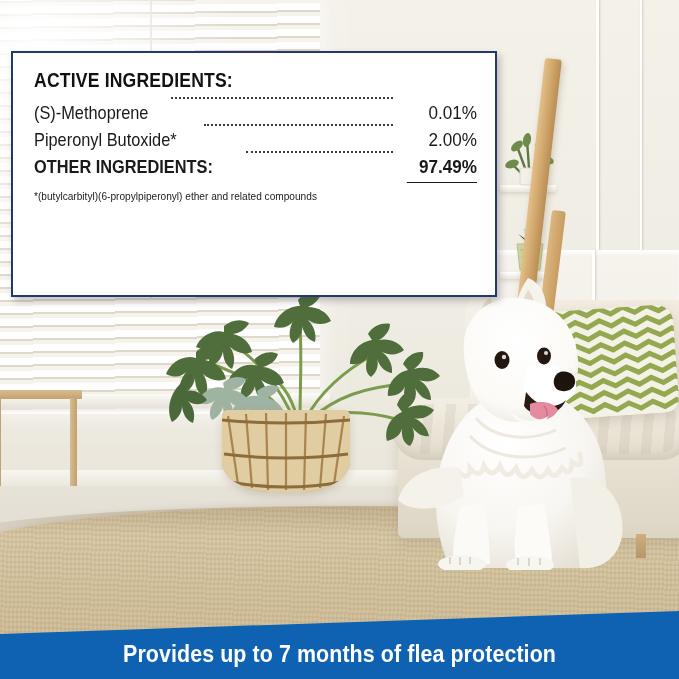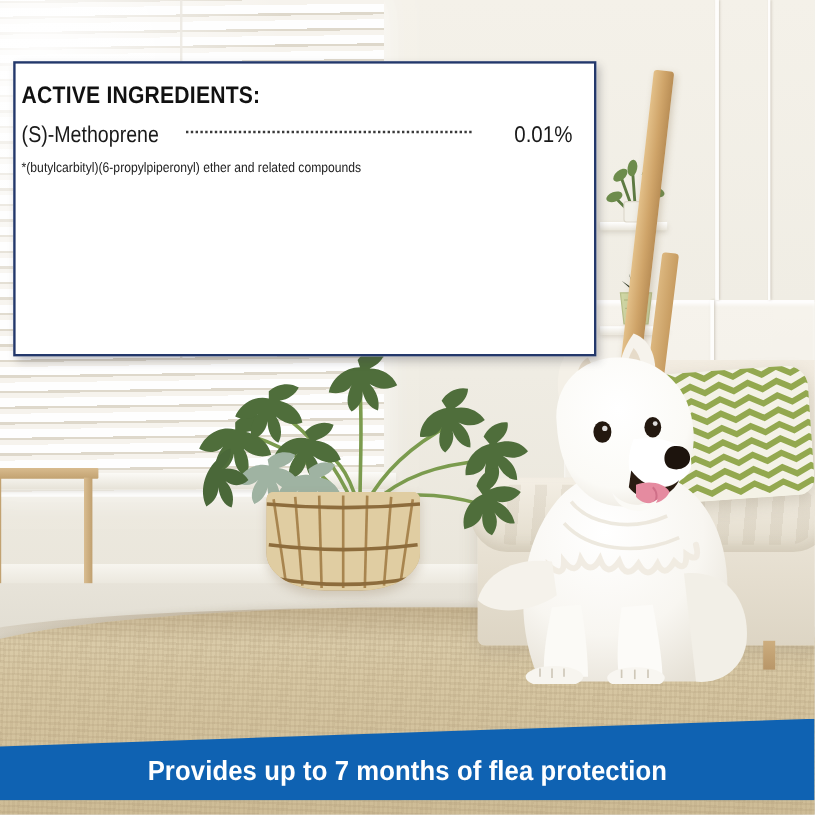--- a/index.html
+++ b/index.html
@@ -224,36 +224,36 @@
 
   
   .ingredient-panel {
     position: absolute;
     left: 11px; top: 51px;
     width: 486px; height: 246px;
     background: #ffffff;
     border: 2px solid #23386b;
     box-sizing: border-box;
     box-shadow: 3px 4px 7px rgba(60,60,70,0.30);
-    padding: 16px 18px 10px 5px;
+    padding: 16px 18px 10px 21px;
   }
   .panel-title {
     font-family: "Liberation Sans Narrow","Liberation Sans", sans-serif;
     font-weight: 700;
     font-size: 20px;
     letter-spacing: 0.2px;
     color: #111111;
     margin: 0 0 8px 0;
     transform: scaleX(0.88);
     transform-origin: left center;
   }
   .rows { margin: 0; }
   .ing-row {
     display: flex;
-    align-items: center;
+    align-items: flex-start;
     font-family: "Liberation Sans Narrow","Liberation Sans", sans-serif;
     font-size: 19px;
     color: #1a1a1a;
     line-height: 1.42;
     white-space: nowrap;
   }
   .ing-row .nm {
     transform: scaleX(0.86);
     transform-origin: left center;
     flex: 0 0 auto;
@@ -286,21 +286,21 @@
     color: #222222;
     margin-top: 7px;
     transform: scaleX(0.88);
     transform-origin: left center;
     white-space: nowrap;
   }
 
   
   .banner {
     position: absolute;
-    left: 0; bottom: 12px; width: 679px; height: 79px;
+    left: 0; bottom: 0; width: 679px; height: 79px;
     background: #0f62b2;
     clip-path: polygon(0 34px, 679px 11px, 679px 79px, 0 79px);
     overflow: hidden;
   }
   .banner-text {
     position: absolute;
     left: 0; right: 0; top: 41px;
     text-align: center;
     color: #ffffff;
     font-family: "Liberation Sans Narrow","Liberation Sans", sans-serif;
@@ -542,21 +542,31 @@
 
     <div class="rows">
 
       <div class="ing-row">
         <span class="nm">(S)-Methoprene</span>
         <span class="dots"></span>
         <span class="pct">0.01%</span>
       </div>
 
 
-
+      <div class="ing-row">
+        <span class="nm">Piperonyl Butoxide*</span>
+        <span class="dots"></span>
+        <span class="pct">2.00%</span>
+      </div>
+
+      <div class="ing-row bold ruled">
+        <span class="nm">OTHER INGREDIENTS:</span>
+        <span class="dots"></span>
+        <span class="pct">97.49%</span>
+      </div>
 
 
     </div>
 
     <div class="footnote">*(butylcarbityl)(6-propylpiperonyl) ether and related compounds</div>
   </div>
 
   <div class="banner">
     <div class="banner-text">Provides up to 7 months of flea protection</div>
   </div>

